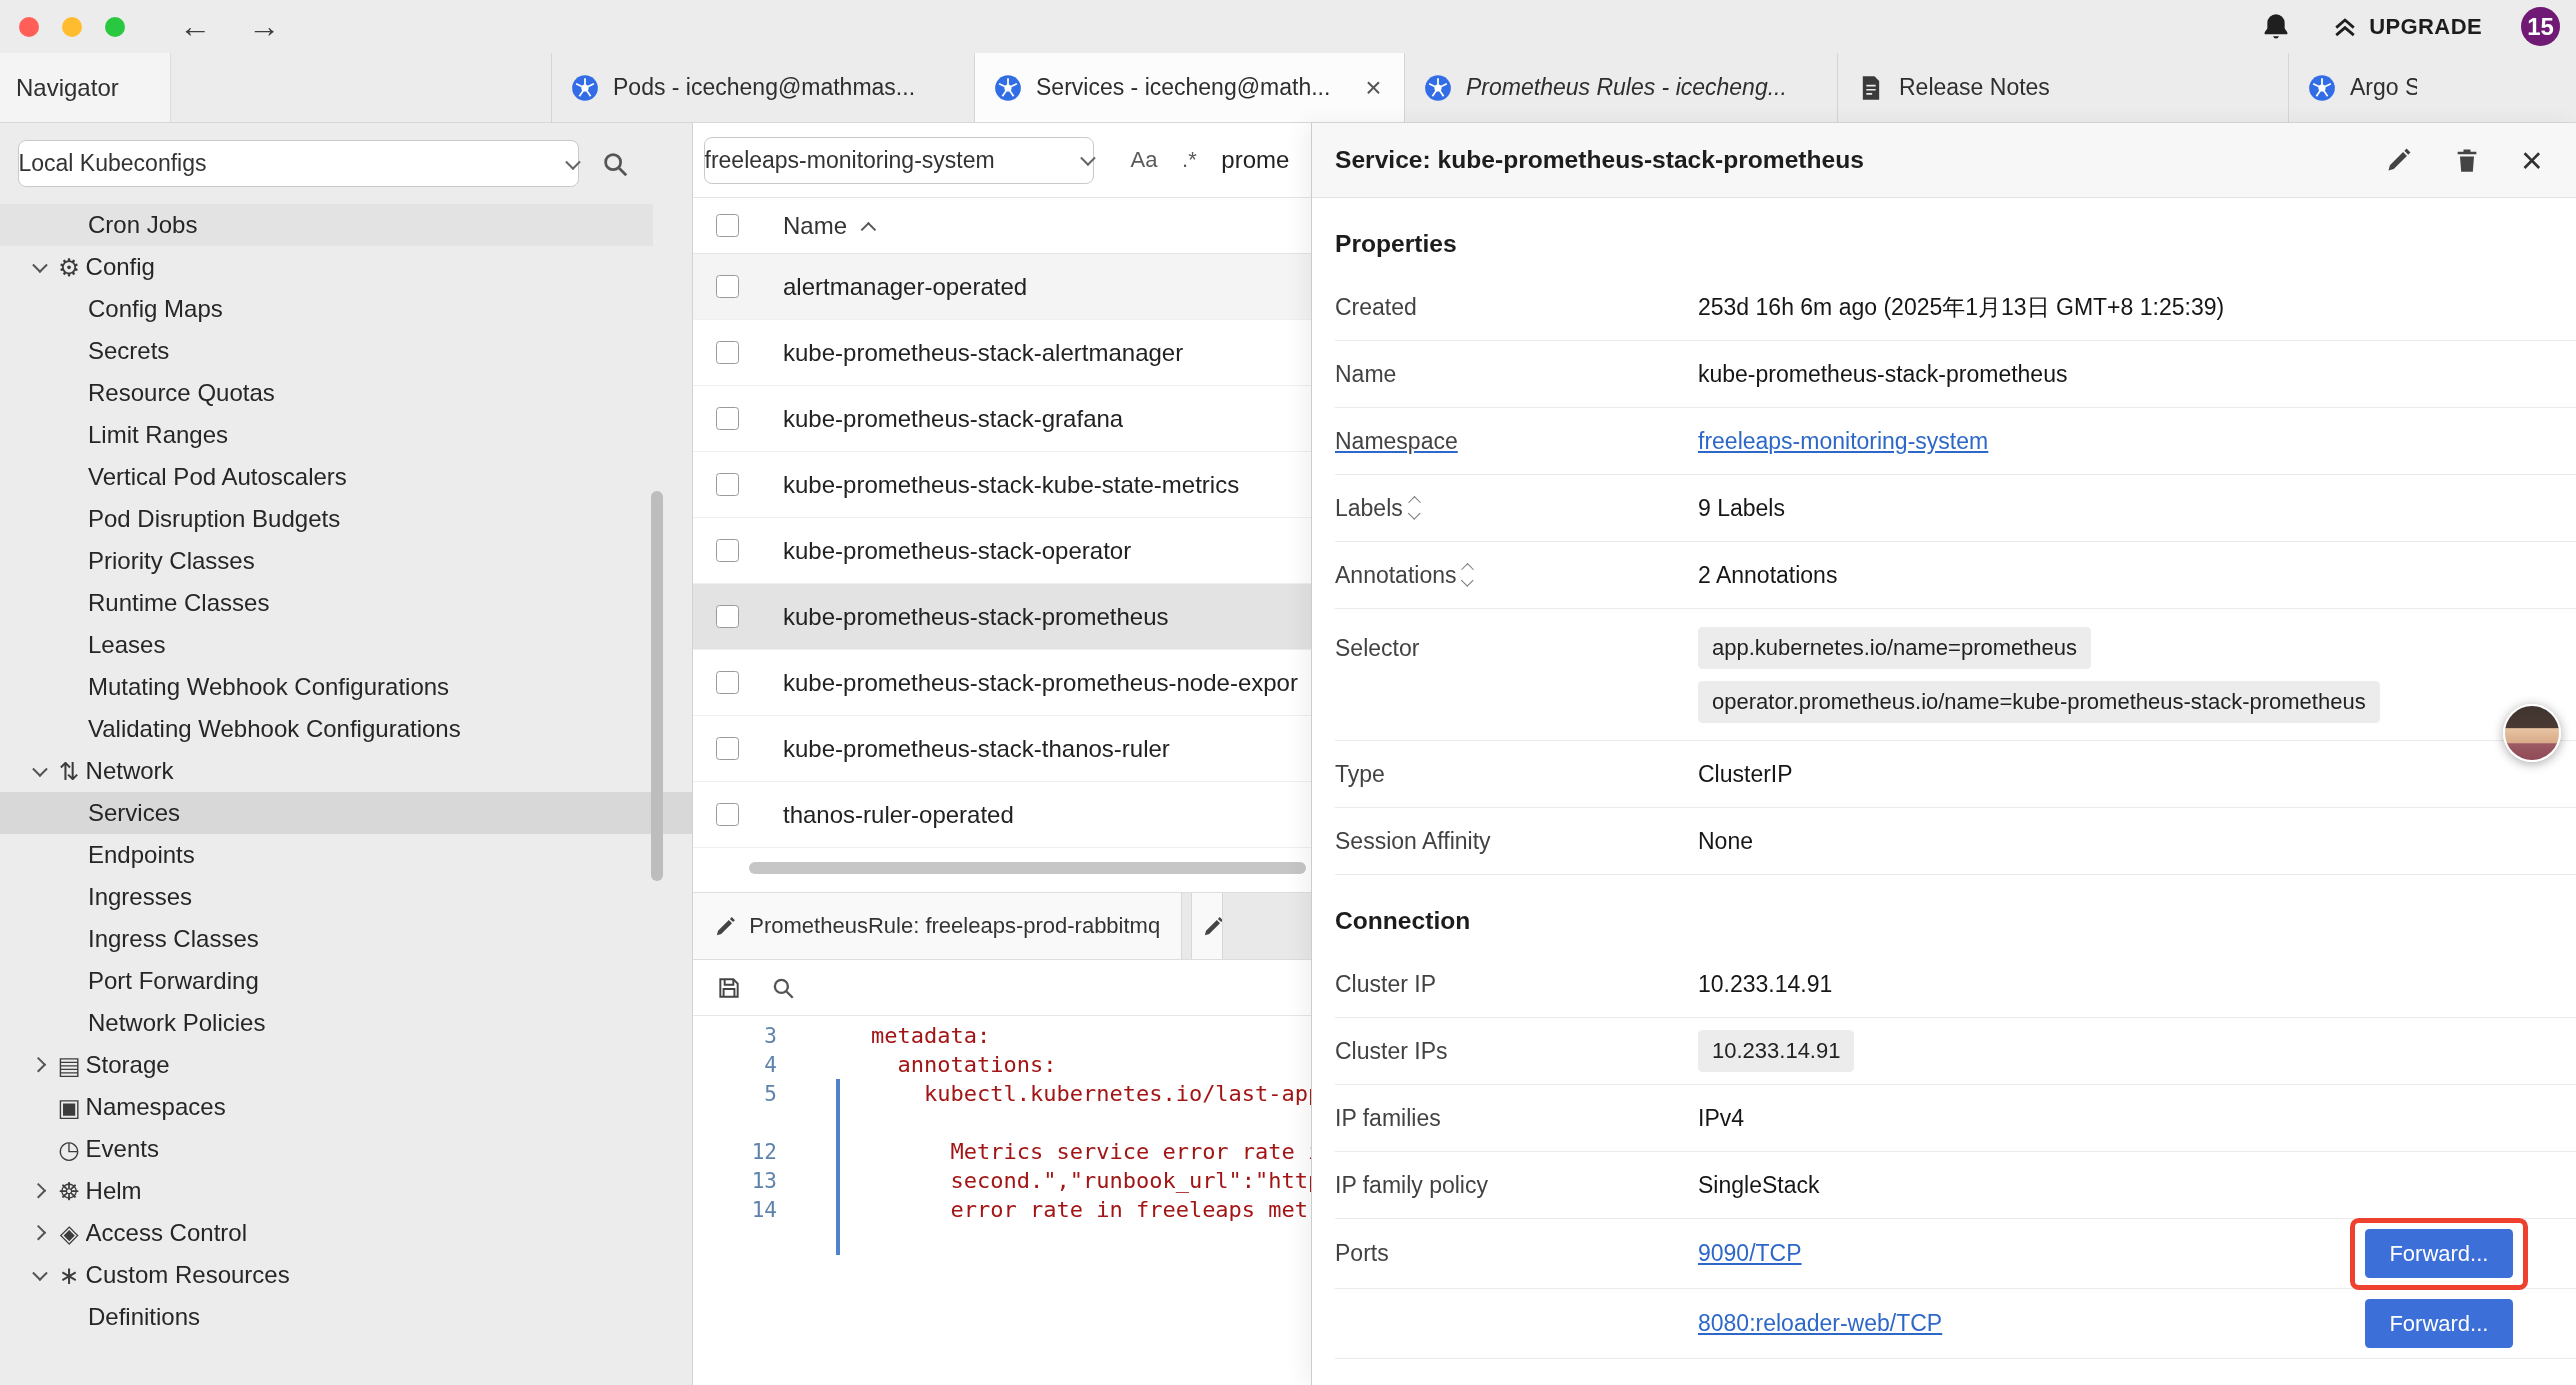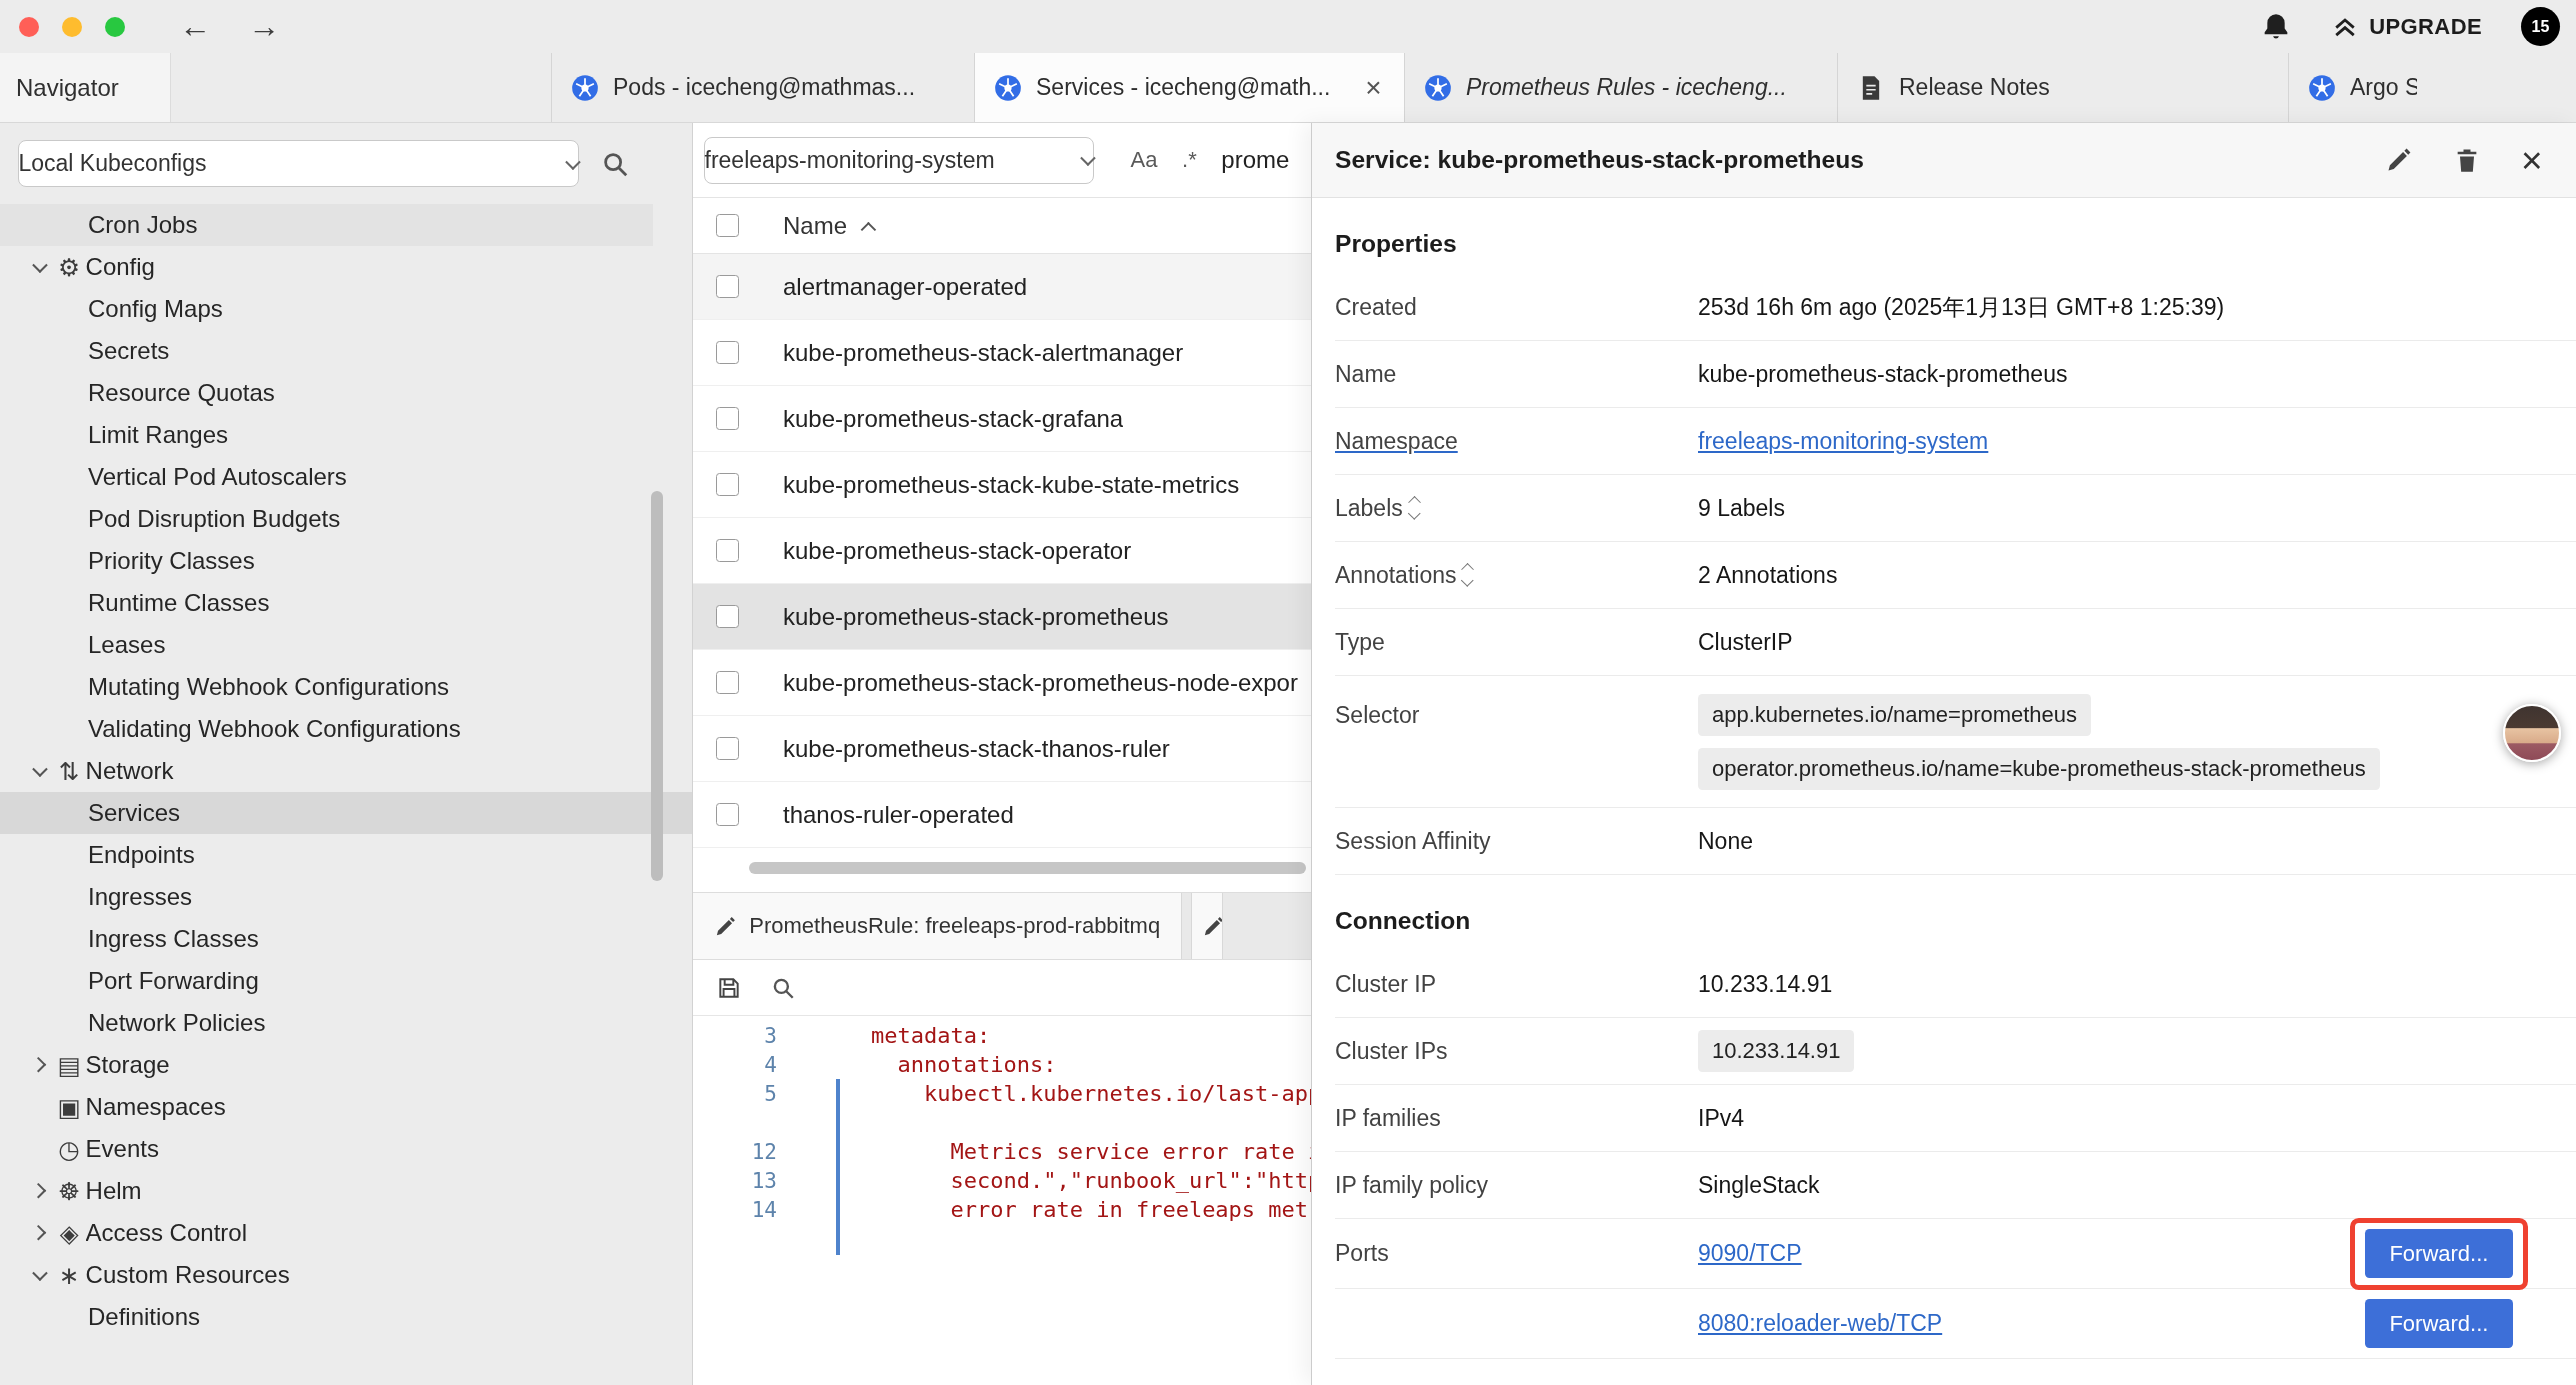--- a/index.html
+++ b/index.html
@@ -14,22 +14,22 @@
   .light { width:20px; height:20px; border-radius:50%; }
   .light.red{background:#ff5f57} .light.yellow{background:#febc2e} .light.green{background:#28c840}
   .nav-arrow { font-size:32px; color:#3d3d3d; line-height:53px; }
   .nav-arrow.back{ margin-left:54px; } .nav-arrow.fwd{ margin-left:37px; }
   .topbar-right { margin-left:auto; display:flex; align-items:center; gap:39px; padding-right:16px; }
   .icon-btn { display:inline-flex; align-items:center; justify-content:center; }
   .bell { width:32px; height:32px; }
   .upgrade { display:flex; align-items:center; gap:10.5px; font-size:22px; font-weight:600;
              letter-spacing:0.4px; color:#1c1c1c; }
   .upgrade .up-ic{ width:28px; height:28px; }
-  .badge { width:39px; height:39px; border-radius:50%; background:#000000; color:#fff;
-           font-size:16px; font-weight:700; display:flex; align-items:center; justify-content:center; }
+  .badge { width:39px; height:39px; border-radius:50%; background:#701a75; color:#fff;
+           font-size:24px; font-weight:700; display:flex; align-items:center; justify-content:center; }
 
   
   .tabrow { position:absolute; top:53px; left:0; width:100%; height:70px; background:#ececec;
             border-bottom:0.9px solid #d8d8d8; display:flex; }
   .nav-header { width:552px; flex:0 0 auto; display:flex; align-items:stretch; border-right:0.9px solid #d5d5d5; }
   .nav-pill { display:flex; align-items:center; padding:0 51px 0 16px; background:#f4f4f4;
               border-right:0.9px solid #dcdcdc; font-size:24px; color:#2f2f2f; }
   .tabs { flex:1; display:flex; overflow:hidden; }
   .tab { display:flex; align-items:center; gap:14px; padding:0 19px; border-right:0.9px solid #d5d5d5;
          font-size:23px; color:#2e2e2e; background:#ececec; overflow:hidden; }
@@ -542,41 +542,41 @@
           <span>Annotations</span>
           <span class="expander">
             <span class="mini-chev up"></span>
             <span class="mini-chev down"></span>
           </span>
         </div>
         <div class="prop-value">
           <span>2 Annotations</span>
         </div>
       </div>
-      <div class="prop-row text">
-        <div class="prop-label">
-          <span>Type</span>
-        </div>
-        <div class="prop-value">
-          <span>ClusterIP</span>
-        </div>
-      </div>
       <div class="prop-row badges tall">
         <div class="prop-label">
           <span>Selector</span>
         </div>
         <div class="prop-value">
           <div class="badges-col">
             <span class="chip">app.kubernetes.io/name=prometheus</span>
             <span class="chip">operator.prometheus.io/name=kube-prometheus-stack-prometheus</span>
           </div>
         </div>
       </div>
       <div class="prop-row text">
         <div class="prop-label">
+          <span>Type</span>
+        </div>
+        <div class="prop-value">
+          <span>ClusterIP</span>
+        </div>
+      </div>
+      <div class="prop-row text">
+        <div class="prop-label">
           <span>Session Affinity</span>
         </div>
         <div class="prop-value">
           <span>None</span>
         </div>
       </div>
       <div class="section-heading">Connection</div>
       <div class="prop-row text">
         <div class="prop-label">
           <span>Cluster IP</span>

